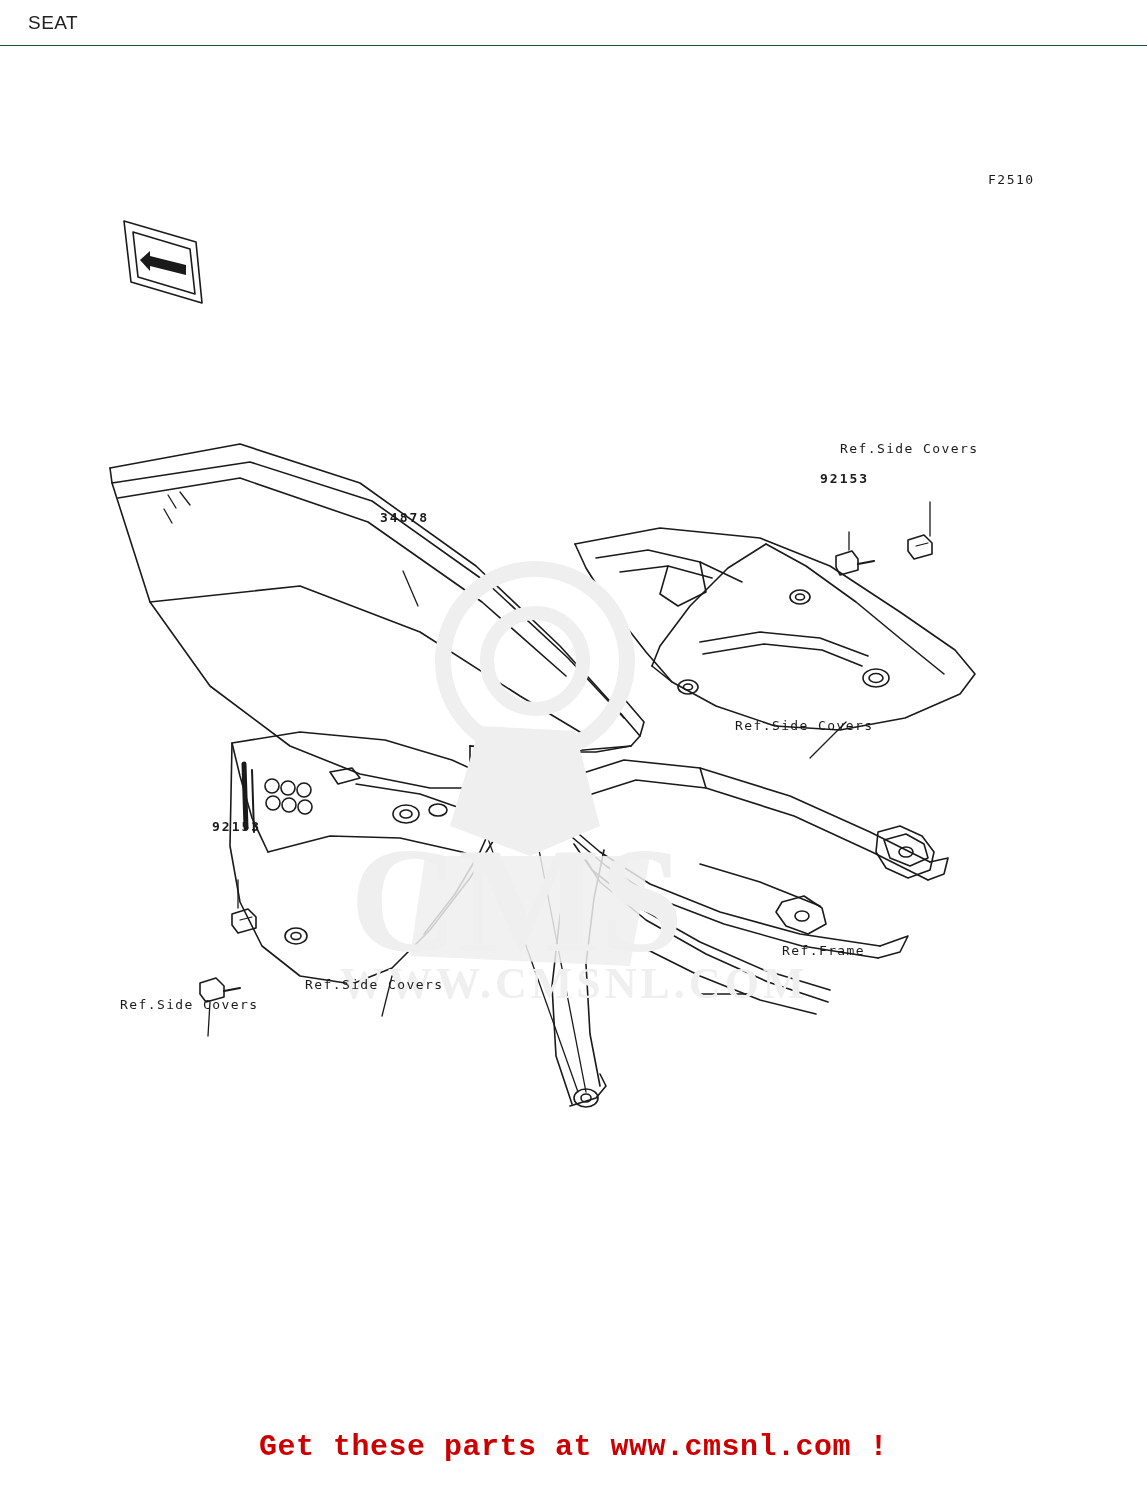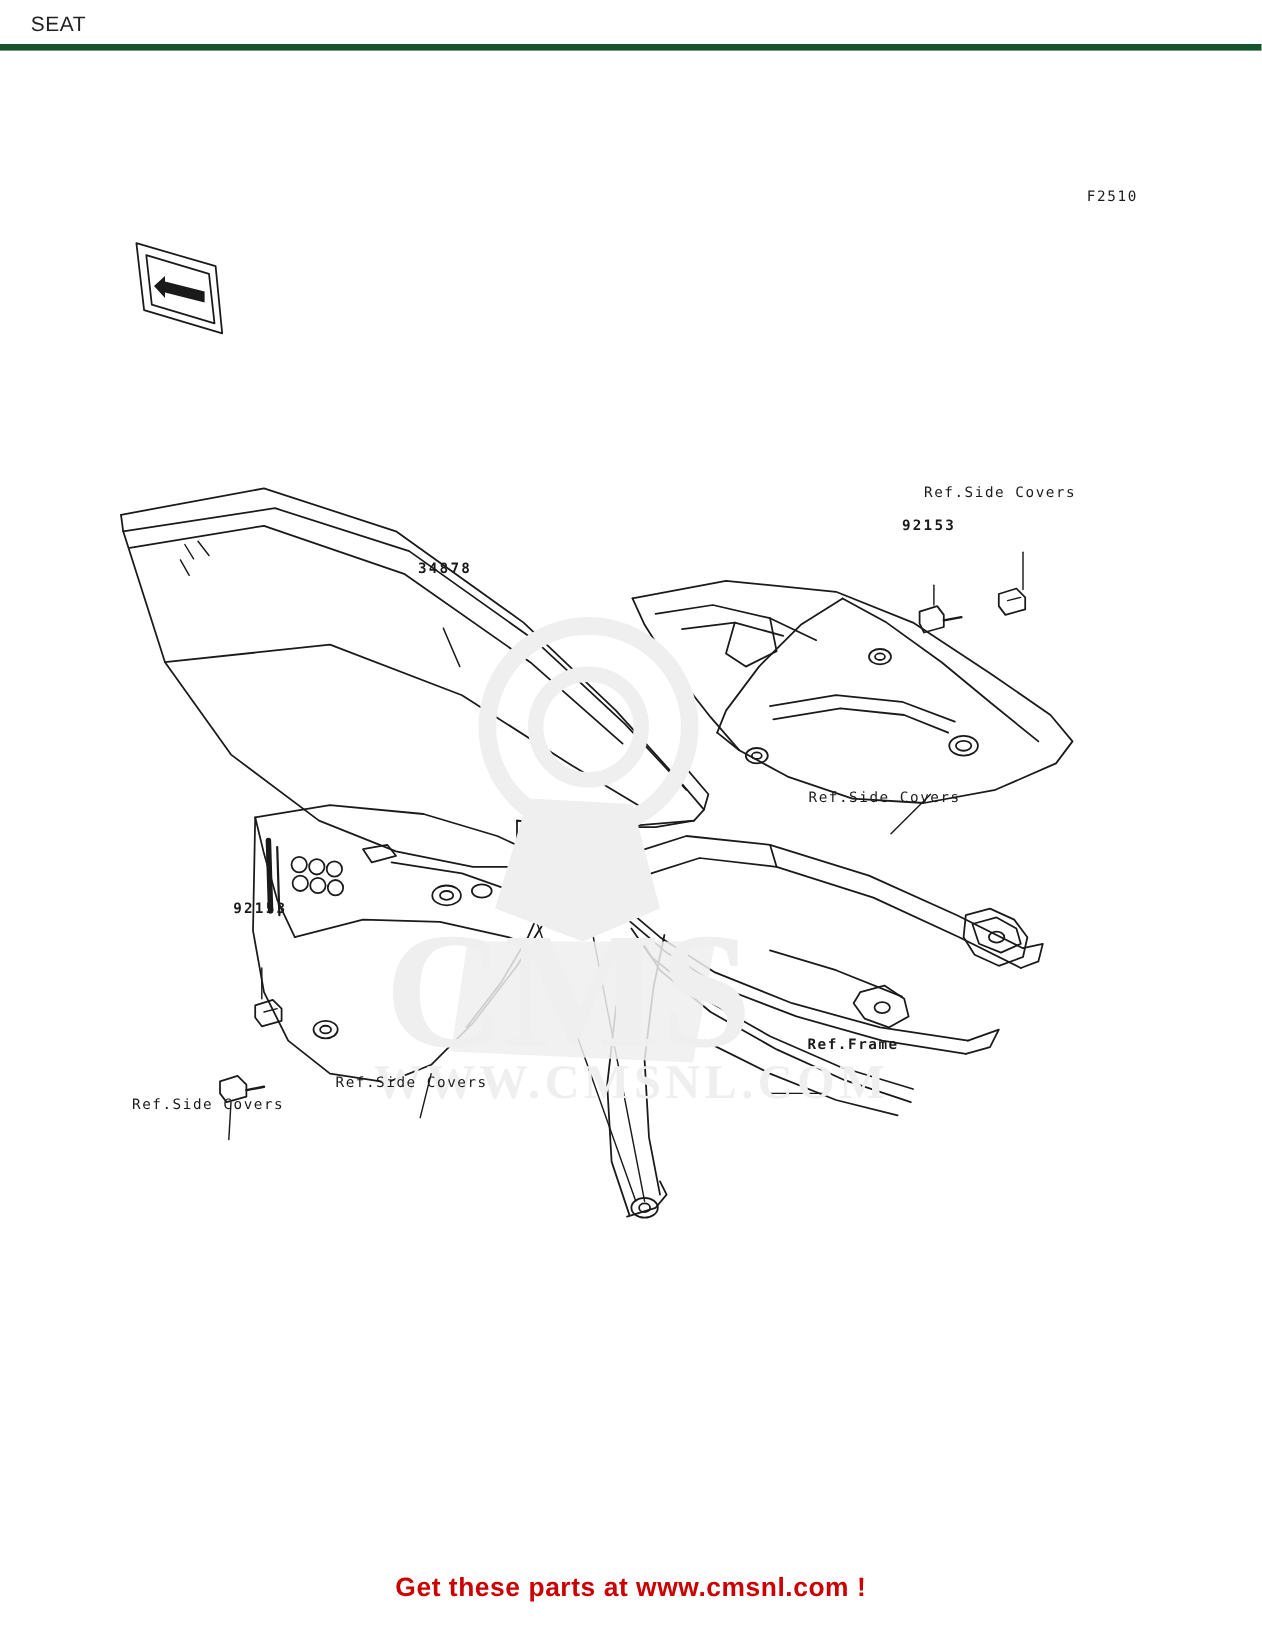--- a/index.html
+++ b/index.html
@@ -15,21 +15,21 @@
     color: #111111;
     overflow: hidden;
   }
 
   
   #header {
     position: absolute;
     left: 0; top: 0;
     width: 1147px;
     height: 46px;
-    border-bottom: 6px solid #14532d;
+    border-bottom: 1px solid #14532d;
     box-sizing: border-box;
   }
   #header-title {
     position: absolute;
     left: 28px;
     top: 12px;
     font-size: 19px;
     letter-spacing: 0.5px;
     color: #222;
     font-family: "Liberation Sans", sans-serif;
@@ -67,22 +67,22 @@
 
   
   #footer {
     position: absolute;
     left: 0;
     top: 1430px;
     width: 1147px;
     text-align: center;
   }
   #footer-text {
-    font-family: Liberation Sans, sans-serif;
-    font-size: 24px;
+    font-family: Liberation Mono, monospace;
+    font-size: 30px;
     font-weight: bold;
     color: #cc0000;
     letter-spacing: 0.5px;
   }
 
   
   #watermark {
     position: absolute;
     left: 330px;
     top: 480px;
@@ -249,18 +249,18 @@
 
   <div class="dlabel code" style="left:988px; top:126px;">F2510</div>
 
   <div class="dlabel partno" style="left:380px; top:464px;">34878</div>
   <div class="dlabel" style="left:840px; top:395px;">Ref.Side Covers</div>
   <div class="dlabel partno" style="left:820px; top:425px;">92153</div>
   <div class="dlabel" style="left:735px; top:672px;">Ref.Side Covers</div>
   <div class="dlabel partno" style="left:212px; top:773px;">92153</div>
   <div class="dlabel" style="left:305px; top:931px;">Ref.Side Covers</div>
   <div class="dlabel" style="left:120px; top:951px;">Ref.Side Covers</div>
-  <div class="dlabel" style="left:734px; top:897px;font-weight:bold;">Ref.Frame</div>
+  <div class="dlabel" style="left:782px; top:897px;">Ref.Frame</div>
 </div>
 
 <div id="footer">
   <span id="footer-text">Get these parts at www.cmsnl.com !</span>
 </div>
 
 </body></html>

